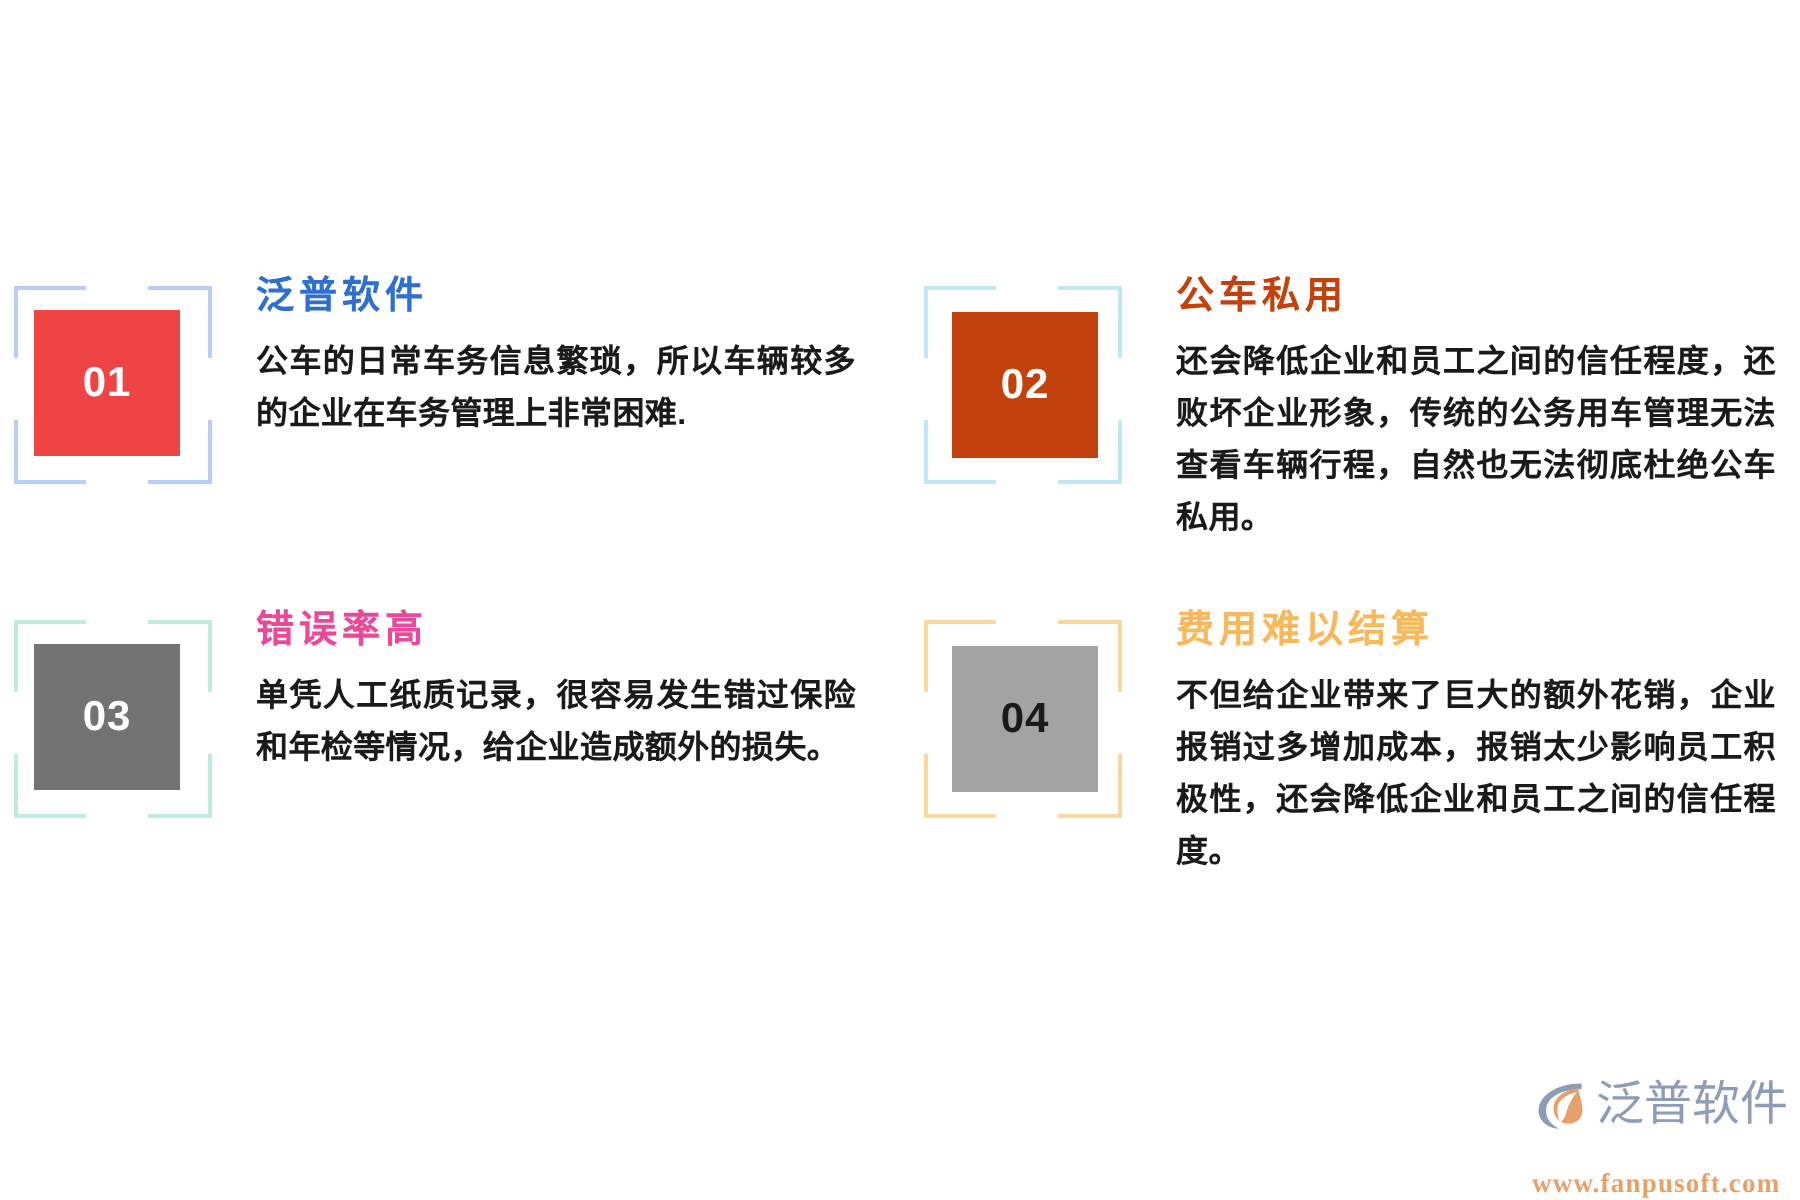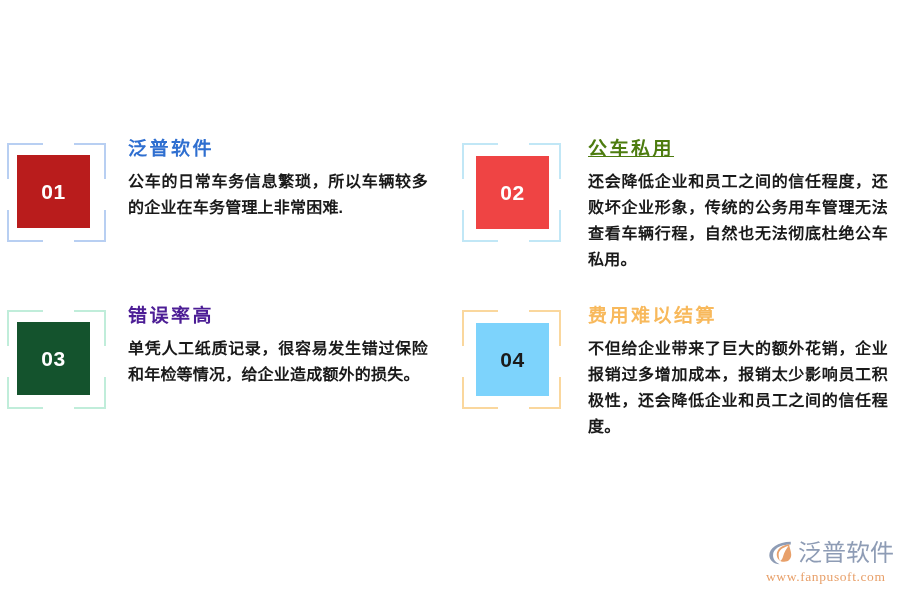--- a/index.html
+++ b/index.html
@@ -135,95 +135,95 @@
     font-size: 24px;
     font-weight: normal;
     color: #8e9cb5;
     letter-spacing: 0px;
     line-height: 1;
     white-space: nowrap;
   }
   .logo-url {
     font-family: "Liberation Serif", "DejaVu Serif", serif;
     font-size: 13.5px;
-    font-weight: normal;
+    font-weight: bold;
     color: #e8a06a;
     letter-spacing: 0.6px;
-    margin-top: 1px;
+    margin-top: 16px;
     white-space: nowrap;
   }
 </style>
 </head>
 <body>
 
 <div class="board">
 
   <div class="card card-r1 card-c1">
     <div class="badge">
       <div class="bracket" style="color:#7fa9e8;">
         <span class="bracket-gap gap-top"></span>
         <span class="bracket-gap gap-bottom"></span>
         <span class="bracket-gap gap-left"></span>
         <span class="bracket-gap gap-right"></span>
       </div>
-      <div class="badge-square sq-upleft" style="background:#b91c1c;">
+      <div class="badge-square sq-upleft" style="background:#ef4444;">
         <span class="badge-num" style="color:#ffffff;">01</span>
       </div>
     </div>
     <div class="text-col">
       <h3 class="card-title" style="color:#2f6fd0;">泛普软件</h3>
       <p class="card-body">公车的日常车务信息繁琐，所以车辆较多的企业在车务管理上非常困难.</p>
     </div>
   </div>
 
   <div class="card card-r1 card-c2">
     <div class="badge">
       <div class="bracket" style="color:#8fd5f0;">
         <span class="bracket-gap gap-top"></span>
         <span class="bracket-gap gap-bottom"></span>
         <span class="bracket-gap gap-left"></span>
         <span class="bracket-gap gap-right"></span>
       </div>
-      <div class="badge-square sq-center" style="background:#ef4444;">
+      <div class="badge-square sq-center" style="background:#c2410c;">
         <span class="badge-num" style="color:#ffffff;">02</span>
       </div>
     </div>
     <div class="text-col">
-      <h3 class="card-title" style="color:#4d7c0f;text-decoration:underline;">公车私用</h3>
+      <h3 class="card-title" style="color:#c2410c;">公车私用</h3>
       <p class="card-body">还会降低企业和员工之间的信任程度，还败坏企业形象，传统的公务用车管理无法查看车辆行程，自然也无法彻底杜绝公车私用。</p>
     </div>
   </div>
 
   <div class="card card-r2 card-c1">
     <div class="badge">
       <div class="bracket" style="color:#8ee0bd;">
         <span class="bracket-gap gap-top"></span>
         <span class="bracket-gap gap-bottom"></span>
         <span class="bracket-gap gap-left"></span>
         <span class="bracket-gap gap-right"></span>
       </div>
-      <div class="badge-square sq-upleft" style="background:#14532d;">
+      <div class="badge-square sq-upleft" style="background:#737373;">
         <span class="badge-num" style="color:#ffffff;">03</span>
       </div>
     </div>
     <div class="text-col">
-      <h3 class="card-title" style="color:#4c1d95;">错误率高</h3>
+      <h3 class="card-title" style="color:#ec4899;">错误率高</h3>
       <p class="card-body">单凭人工纸质记录，很容易发生错过保险和年检等情况，给企业造成额外的损失。</p>
     </div>
   </div>
 
   <div class="card card-r2 card-c2">
     <div class="badge">
       <div class="bracket" style="color:#f7b84e;">
         <span class="bracket-gap gap-top"></span>
         <span class="bracket-gap gap-bottom"></span>
         <span class="bracket-gap gap-left"></span>
         <span class="bracket-gap gap-right"></span>
       </div>
-      <div class="badge-square sq-center" style="background:#7dd3fc;">
+      <div class="badge-square sq-center" style="background:#a3a3a3;">
         <span class="badge-num" style="color:#1a1a1a;">04</span>
       </div>
     </div>
     <div class="text-col">
       <h3 class="card-title" style="color:#f8b95c;">费用难以结算</h3>
       <p class="card-body">不但给企业带来了巨大的额外花销，企业报销过多增加成本，报销太少影响员工积极性，还会降低企业和员工之间的信任程度。</p>
     </div>
   </div>
 
   <div class="logo">

